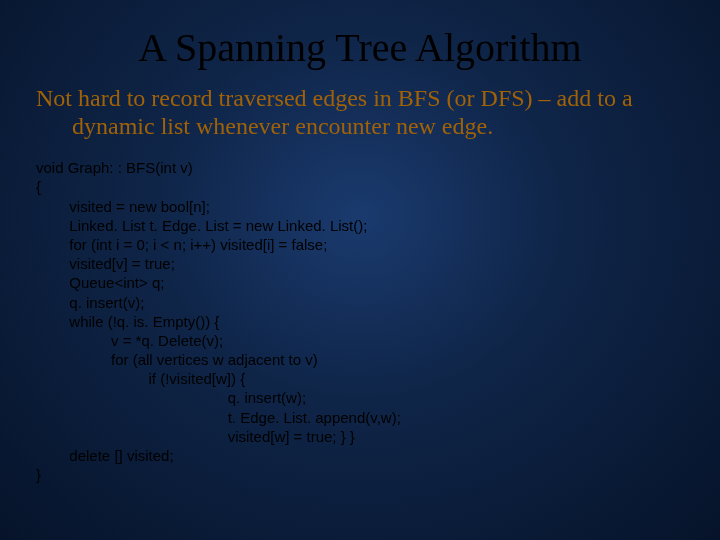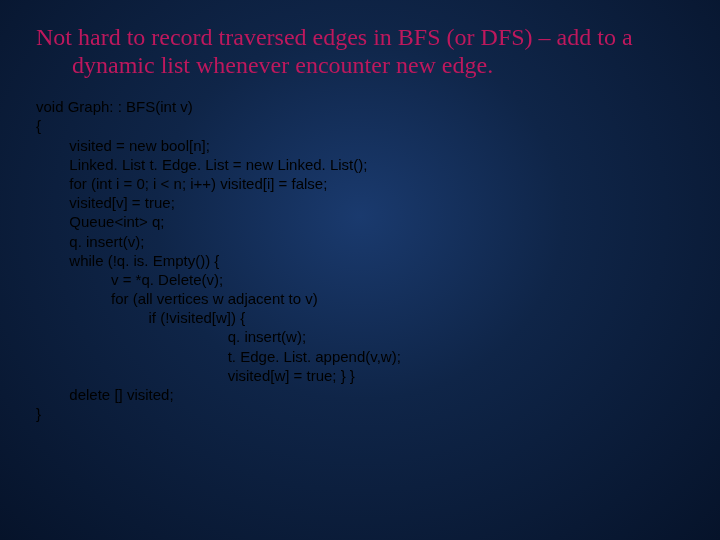--- a/index.html
+++ b/index.html
@@ -23,21 +23,21 @@
   .title {
     font-size: 40px;
     font-weight: 400;
     text-align: center;
     color: #000;
     margin: 0 0 14px 0;
     font-family: "Times New Roman", Times, serif;
   }
   .intro {
     font-size: 24px;
-    color: #be185d;
+    color: #a16207;
     line-height: 1.15;
     margin: 0 0 18px 0;
     padding-left: 0;
     text-indent: -36px;
     margin-left: 36px;
     font-family: "Times New Roman", Times, serif;
   }
   .code {
     font-family: "Comic Sans MS", "Segoe Script", cursive, sans-serif;
     font-size: 15px;
@@ -45,20 +45,21 @@
     color: #000;
     line-height: 1.28;
     white-space: pre;
     margin-left: 0;
   }
 </style>
 </head>
 <body>
 
 <div class="slide">
+  <h1 class="title">A Spanning Tree Algorithm</h1>
   <p class="intro">Not hard to record traversed edges in BFS (or DFS) – add to a dynamic list whenever encounter new edge.</p>
   <div class="code">void Graph: : BFS(int v)
 {
         visited = new bool[n];
         Linked. List t. Edge. List = new Linked. List();
         for (int i = 0; i &lt; n; i++) visited[i] = false;
         visited[v] = true;
         Queue&lt;int&gt; q;
         q. insert(v);
         while (!q. is. Empty()) {

